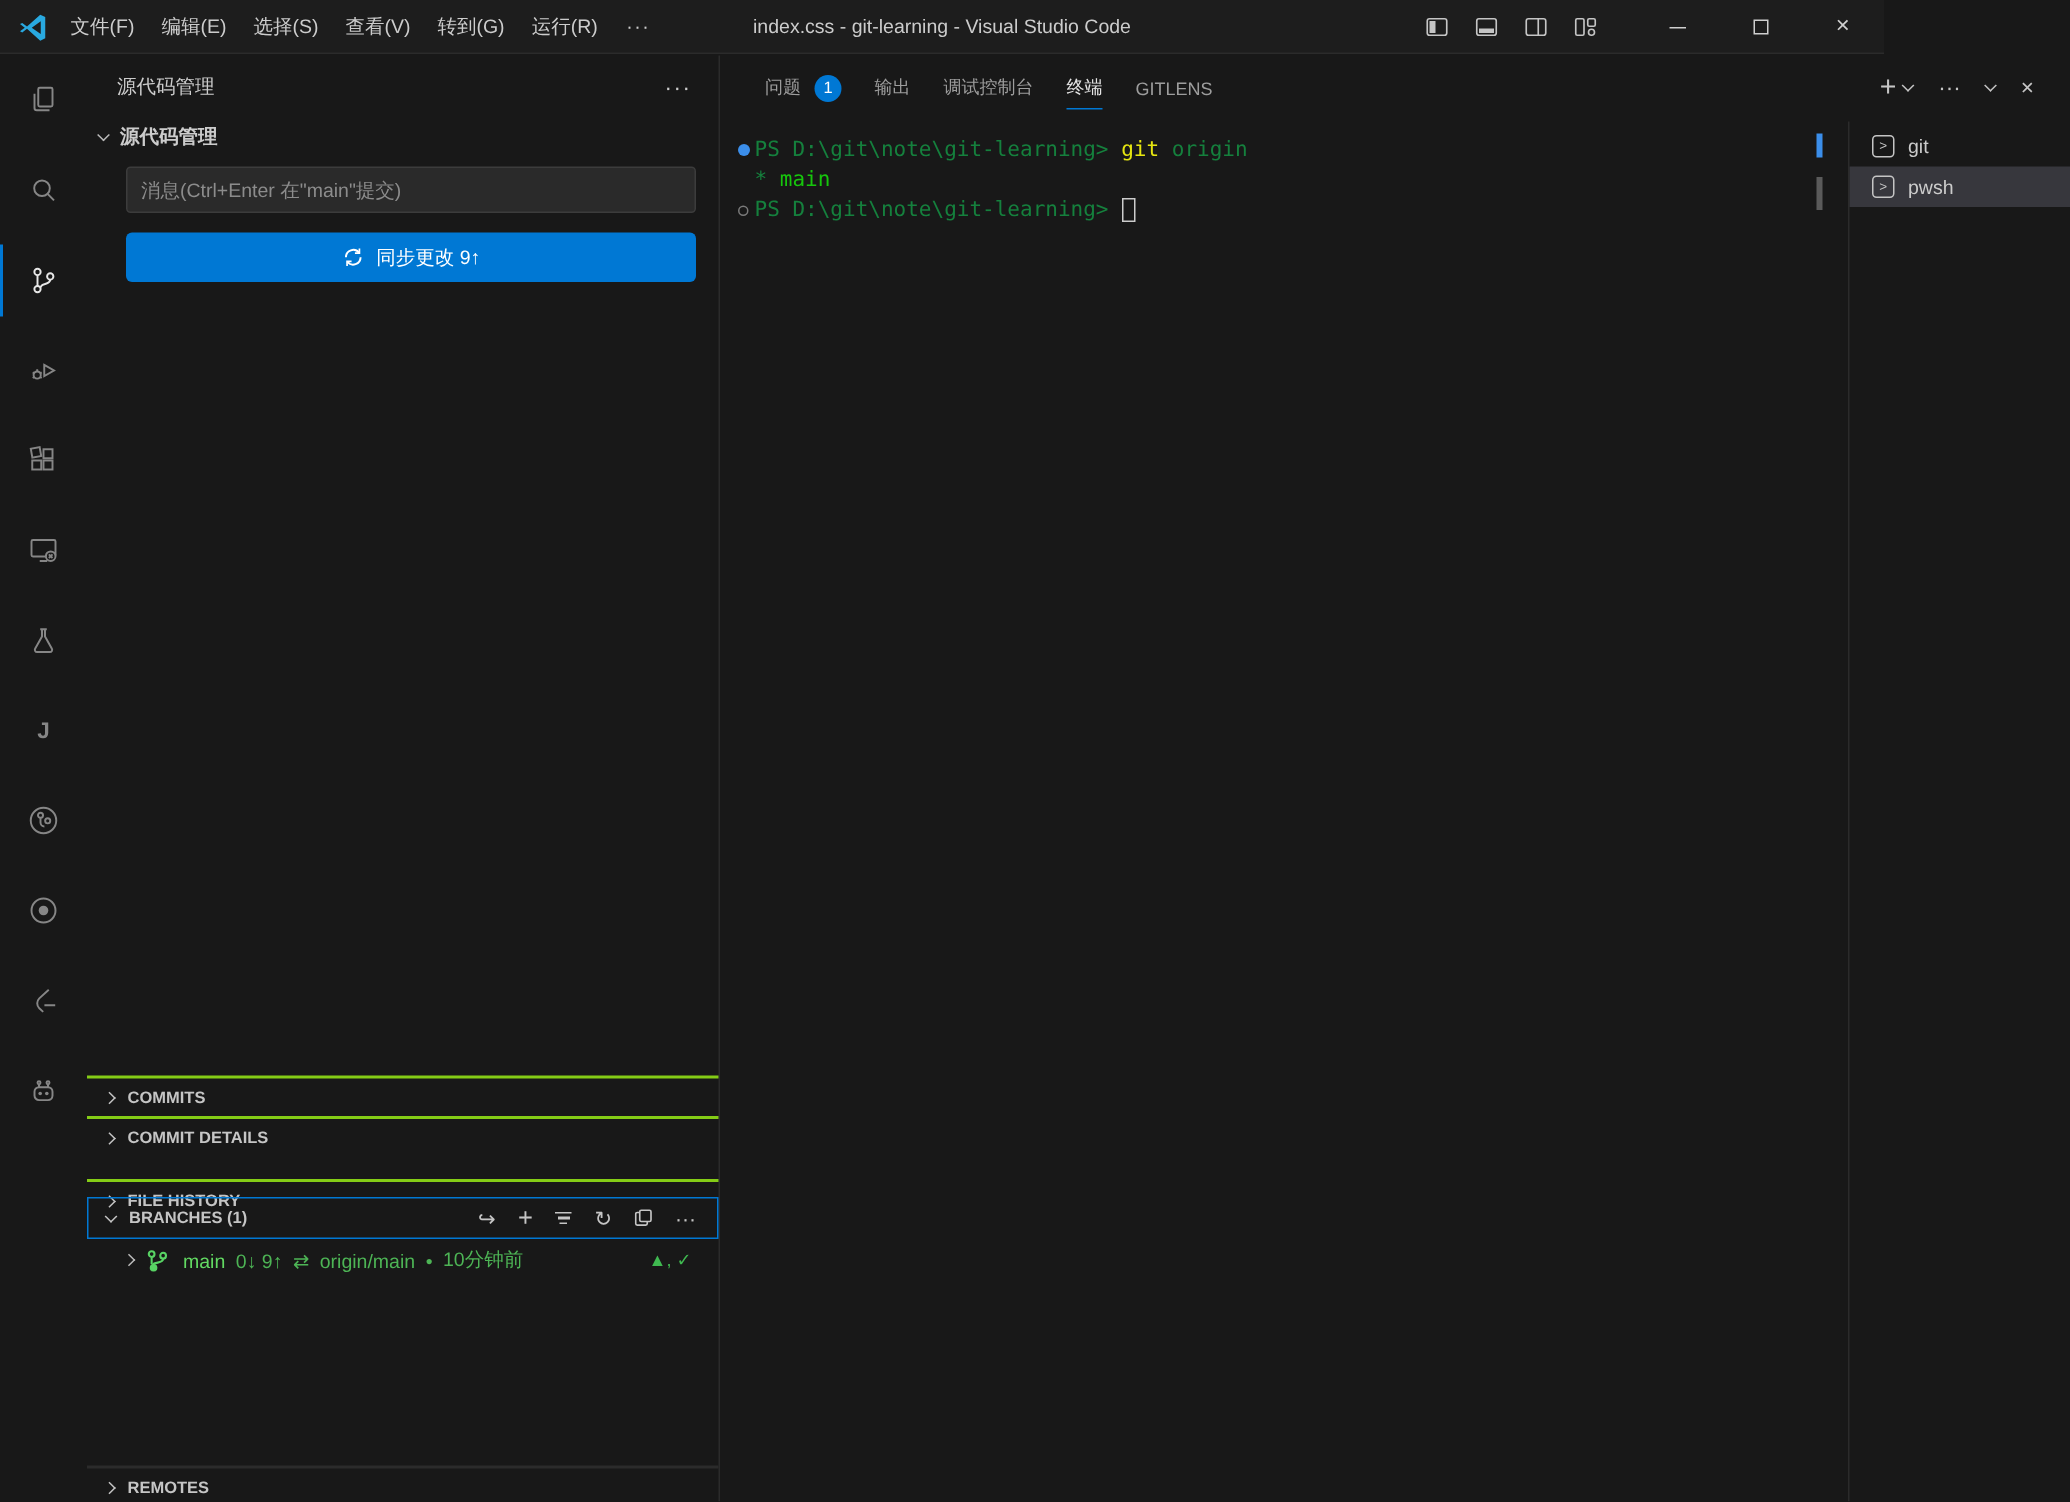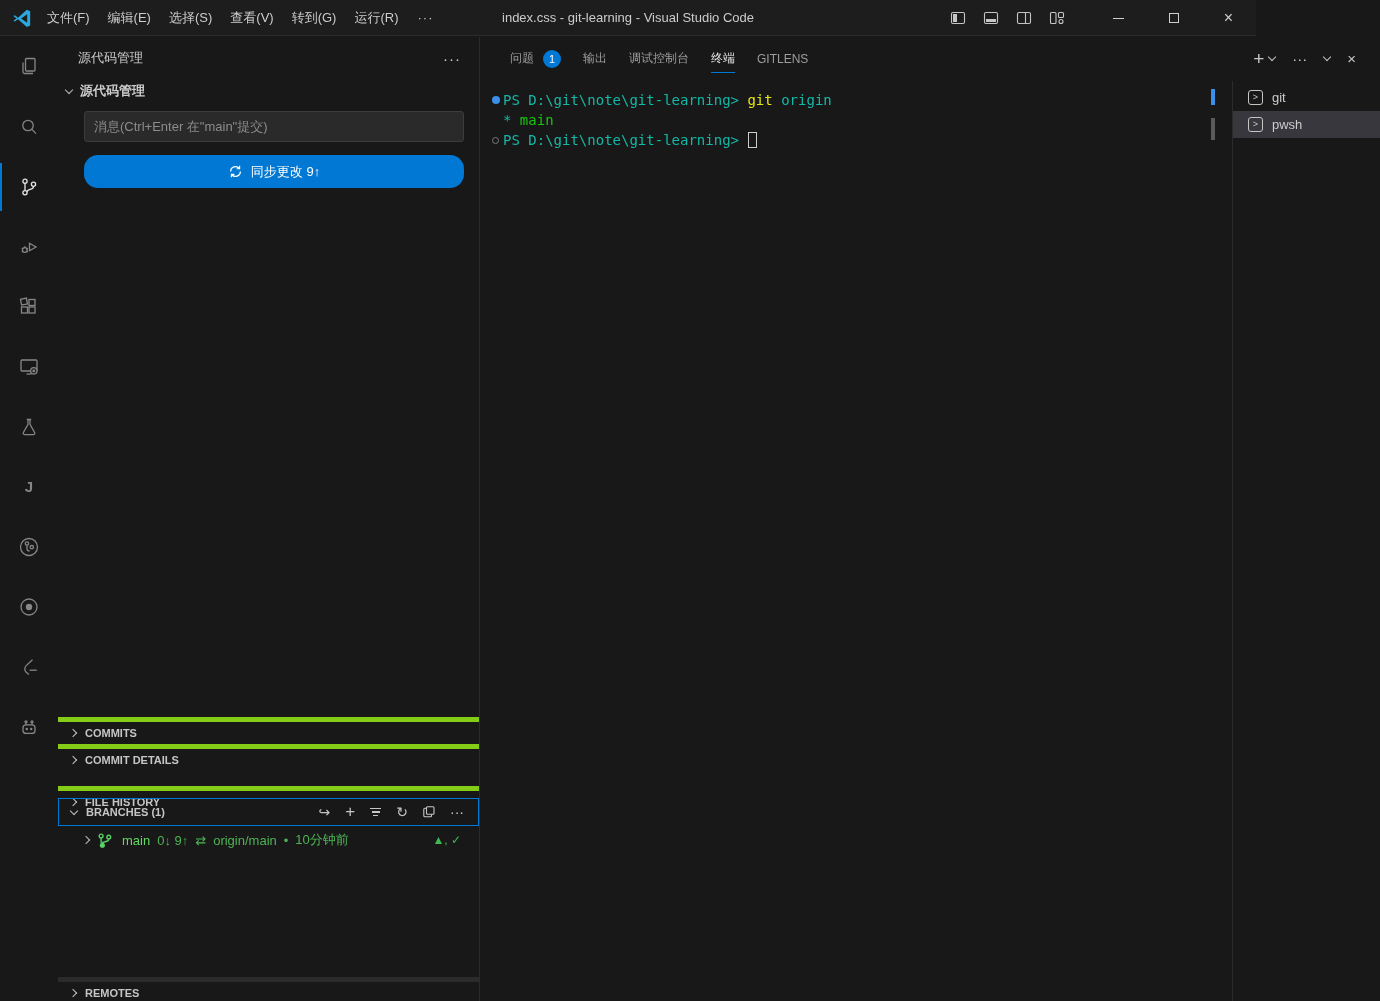--- a/index.html
+++ b/index.html
@@ -47,25 +47,25 @@
   .scm-section { height:24px; display:flex; align-items:center; gap:8px; padding-left:8px;
     font-size:13px; font-weight:700; color:#cccccc; }
   .chev { width:6px; height:6px; border-right:1.4px solid #bbbbbb; border-bottom:1.4px solid #bbbbbb; flex:none; }
   .chev.down { transform:rotate(45deg); margin-top:-3px; }
   .chev.right { transform:rotate(-45deg); }
   .commit-input { display:block; margin:8px 16px 0 26px; width:380px; height:31px;
     background:#2a2a2a; border:1px solid #3c3c3c; border-radius:3px;
     color:#cccccc; font-size:13px; padding:0 9px; font-family:"Liberation Sans",sans-serif; outline:none; }
   .commit-input::placeholder { color:#8c8c8c; }
   .sync-btn { margin:13px 16px 0 26px; width:380px; height:33px; background:#0078d4;
-    border:none; border-radius:14px; color:#ffffff; font-size:13px;
+    border:none; border-radius:4px; color:#ffffff; font-size:13px;
     display:flex; align-items:center; justify-content:center; gap:8px; cursor:pointer;
     font-family:"Liberation Sans",sans-serif; }
 
-  .view-row { position:absolute; left:0; width:100%; height:27px; border-top:5px solid #84cc16;
+  .view-row { position:absolute; left:0; width:100%; height:27px; border-top:2px solid #84cc16;
     display:flex; align-items:center; gap:9px; padding:0 14px 0 12px;
     font-size:11px; font-weight:700; color:#c5c5c5; cursor:pointer; }
   .view-row .chev { border-color:#c5c5c5; }
   .view-row.focused { border:1px solid #0078d4; }
   .view-toolbar { margin-left:auto; display:flex; align-items:center; gap:15px; color:#c5c5c5; font-weight:400; }
   .vt-icon { font-size:14px; line-height:14px; display:flex; align-items:center; }
   .lines-icon { display:flex; flex-direction:column; gap:2.5px; }
   .lines-icon i { display:block; height:1.3px; background:#c5c5c5; }
   .lines-icon i:nth-child(1){ width:11px; } .lines-icon i:nth-child(2){ width:8px; } .lines-icon i:nth-child(3){ width:5px; }
 
@@ -88,21 +88,21 @@
   .pt-icon { display:flex; align-items:center; font-size:15px; cursor:pointer; }
   .pt-plus { font-size:19px; font-weight:300; }
   .pt-group { display:flex; align-items:center; gap:5px; }
 
   .term { position:absolute; left:0; top:53px; right:160px;
     font-family:"DejaVu Sans Mono","Liberation Mono",monospace; font-size:14px; }
   .term-line { height:20px; display:flex; align-items:center; }
   .t-bullet { width:15px; margin-left:7px; display:flex; align-items:center; justify-content:center; flex:none; }
   .dot-filled { width:8px; height:8px; border-radius:50%; background:#3b8eea; }
   .dot-hollow { width:7px; height:7px; border-radius:50%; border:1.4px solid #7a7a7a; }
-  .t-text { white-space:pre; color:#14b8a6; }
+  .t-text { white-space:pre; color:#15803d; }
   .t-cmd { white-space:pre; color:#e5e510; }
   .t-green { white-space:pre; color:#16c60c; }
   .t-cursor { width:9px; height:16px; border:1px solid #cccccc; margin-left:1px; }
 
   .ruler-mark { position:absolute; width:4px; }
   .ruler-blue { left:730px; top:52px; height:16px; background:#3b8eea; }
   .ruler-gray { left:730px; top:81px; height:22px; background:#5a5a5a; }
 
   .term-list { position:absolute; top:44px; bottom:0; right:0; width:148px; border-left:1px solid #2b2b2b; padding-top:3px; }
   .tl-row { height:27px; display:flex; align-items:center; gap:9px; padding-left:15px; font-size:13px; color:#cccccc; cursor:pointer; }

